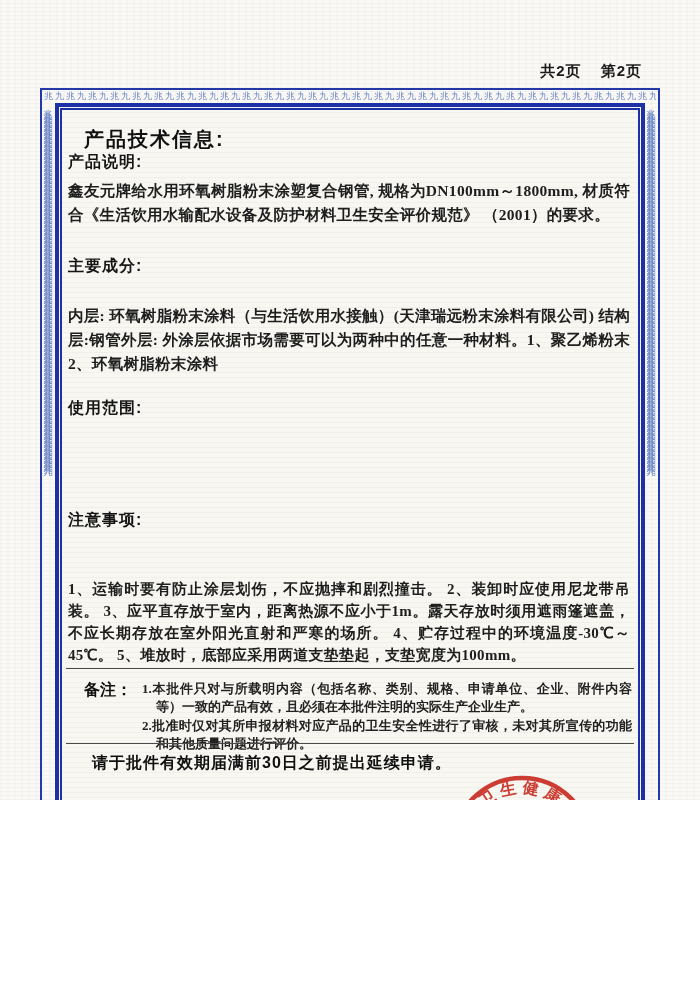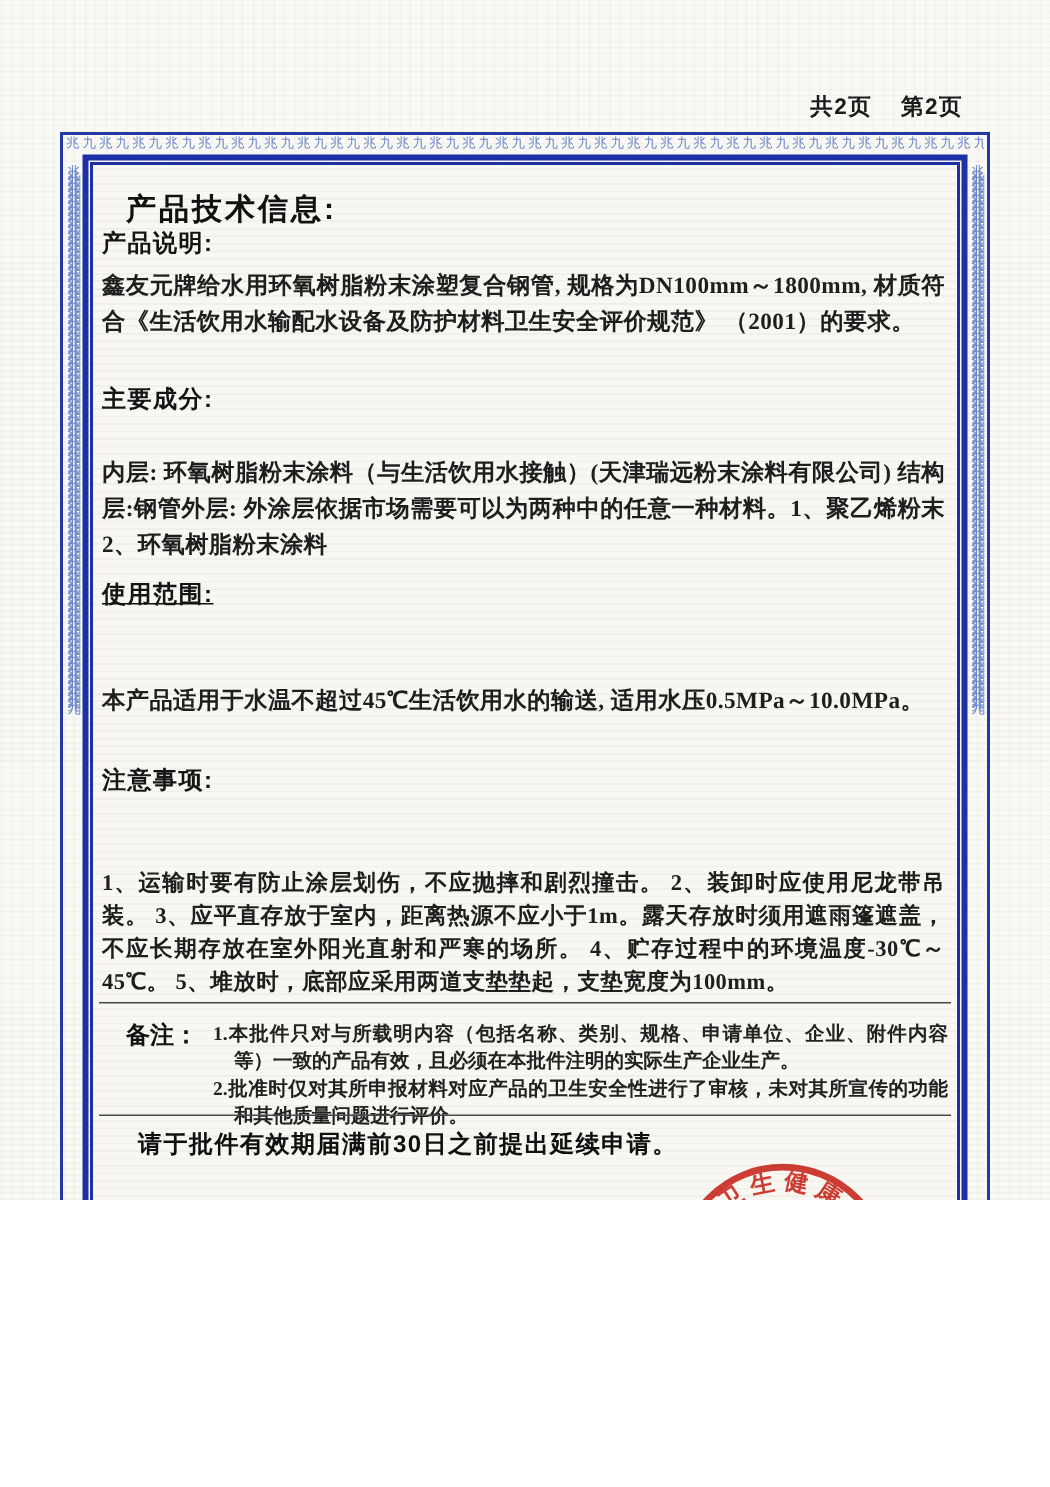--- a/index.html
+++ b/index.html
@@ -114,23 +114,22 @@
           <div class="abs h-main" style="top:16px; left:22px;">产品技术信息:</div>
 
           <div class="abs h-sec" style="top:42px; left:6px;">产品说明:</div>
 
           <div class="abs para" style="top:69px; left:6px; right:8px;">鑫友元牌给水用环氧树脂粉末涂塑复合钢管, 规格为DN100mm～1800mm, 材质符合《生活饮用水输配水设备及防护材料卫生安全评价规范》 （2001）的要求。</div>
 
           <div class="abs h-sec" style="top:146px; left:6px;">主要成分:</div>
 
           <div class="abs para" style="top:194px; left:6px; right:8px;">内层: 环氧树脂粉末涂料（与生活饮用水接触）(天津瑞远粉末涂料有限公司)  结构层:钢管外层: 外涂层依据市场需要可以为两种中的任意一种材料。1、聚乙烯粉末2、环氧树脂粉末涂料</div>
 
-          <div class="abs h-sec" style="top:276px; left:6px;text-decoration:underline;">使用范围:</div>
+          <div class="abs h-sec" style="top:288px; left:6px;">使用范围:</div>
 
-          <div class="abs para" style="top:346px; left:6px; right:6px;">本产品适用于水温不超过45℃生活饮用水的输送, 适用水压0.5MPa～10.0MPa。</div>
 
           <div class="abs h-sec" style="top:400px; left:6px;">注意事项:</div>
 
           <div class="abs para" style="top:468px; left:6px; right:8px; font-size:15px; line-height:22px;">1、运输时要有防止涂层划伤，不应抛摔和剧烈撞击。 2、装卸时应使用尼龙带吊装。 3、应平直存放于室内，距离热源不应小于1m。露天存放时须用遮雨篷遮盖，不应长期存放在室外阳光直射和严寒的场所。 4、贮存过程中的环境温度-30℃～45℃。 5、堆放时，底部应采用两道支垫垫起，支垫宽度为100mm。</div>
 
           <div class="abs rule" style="top:558px; left:4px; right:4px;"></div>
 
           <div class="abs remarks" style="top:570px; left:0; right:0;">
             <div class="remarks-label">备注：</div>
             <div class="remarks-items">

